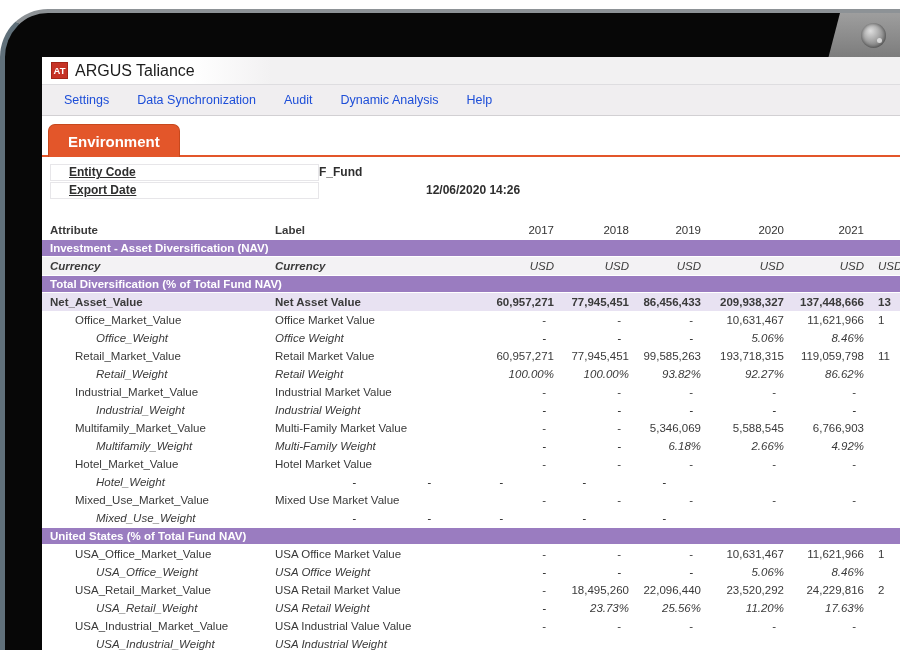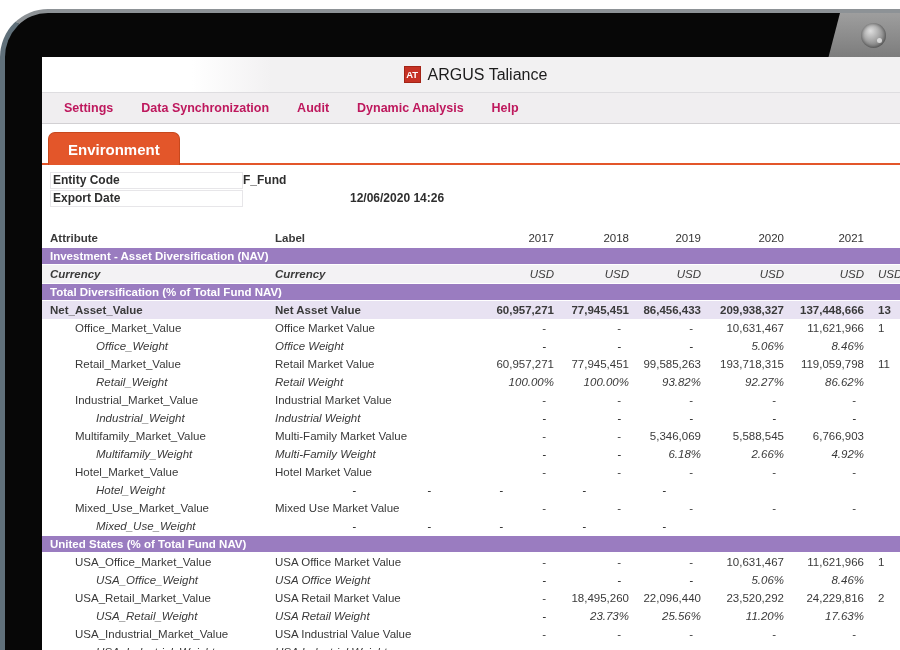--- a/index.html
+++ b/index.html
@@ -17,43 +17,43 @@
             border-radius:50%;
             background:radial-gradient(circle at 38% 32%, #dedede, #999 52%, #686868 90%);
             box-shadow:inset 0 0 4px rgba(0,0,0,.55); }
   .camera-lens:after { content:""; position:absolute; right:4px; bottom:5px; width:5px; height:5px;
             border-radius:50%; background:#e8e8e8; opacity:.8; }
 
   
   .screen { position:absolute; left:42px; top:57px; width:858px; height:593px;
             background:#fff; overflow:hidden; }
 
-  .titlebar { height:36px; display:flex; align-items:center; padding-left:9px;
+  .titlebar { height:28px; display:flex; align-items:center; padding-left:9px;
             background:linear-gradient(90deg,#ffffff 0 150px,#f2f1f2 230px);
-            border-bottom:1px solid #dedde0;justify-content:center; }
+            border-bottom:1px solid #dedde0; }
   .at-logo { width:17px; height:17px; background:#c63225; border:1px solid #a32417;
             color:#fff; font-weight:bold; font-size:9.5px; display:flex;
             align-items:center; justify-content:center; margin-right:7px; }
   .app-name { font-size:16px; color:#1c1c1c; }
 
   .menubar { height:31px; background:#f0eef0; border-bottom:1px solid #d2d0d3;
             display:flex; align-items:center; padding-left:8px; }
-  .menu-item { font-size:12.5px; font-weight:bold; color:#be185d; padding:0 14px;
+  .menu-item { font-size:12.5px; font-weight:normal; color:#1d4ed8; padding:0 14px;
             white-space:nowrap; cursor:default; }
 
   .tab-strip { margin-top:8px; padding-left:6px; border-bottom:2px solid #e3562a; height:33px; }
   .env-tab { display:inline-flex; align-items:center; height:33px; padding:0 19px;
             background:#e3562a; border:1px solid #c7481d; border-bottom:none;
             border-radius:7px 7px 0 0; color:#fff; font-weight:bold; font-size:15px; }
 
   .info-panel { padding:6px 0 0 8px; margin-bottom:22px; }
   .info-row { display:flex; height:18px; align-items:center; font-size:12px;
             font-weight:bold; color:#2e2e2e; }
-  .info-label { width:193px; border:1px solid #e7e6e9; height:17px; display:flex;
-            align-items:center; padding-left:2px; }
+  .info-label { width:269px; border:1px solid #e7e6e9; height:17px; display:flex;
+            align-items:center; padding-left:18px;text-decoration:underline; }
   .date-offset { margin-left:107px; }
 
   
   .tbl { width:993px; font-size:11.5px; color:#3a3a3a; }
   .trow { display:flex; height:18px; line-height:18px; white-space:nowrap; }
   .c-attr  { width:233px; padding-left:8px; overflow:hidden; }
   .c-label { width:190px; overflow:hidden; }
   .c-y { text-align:right; padding-right:6px; }
   .c-y.dash { padding-right:14px; }
   .c-frag { width:165px; padding-left:8px; }

